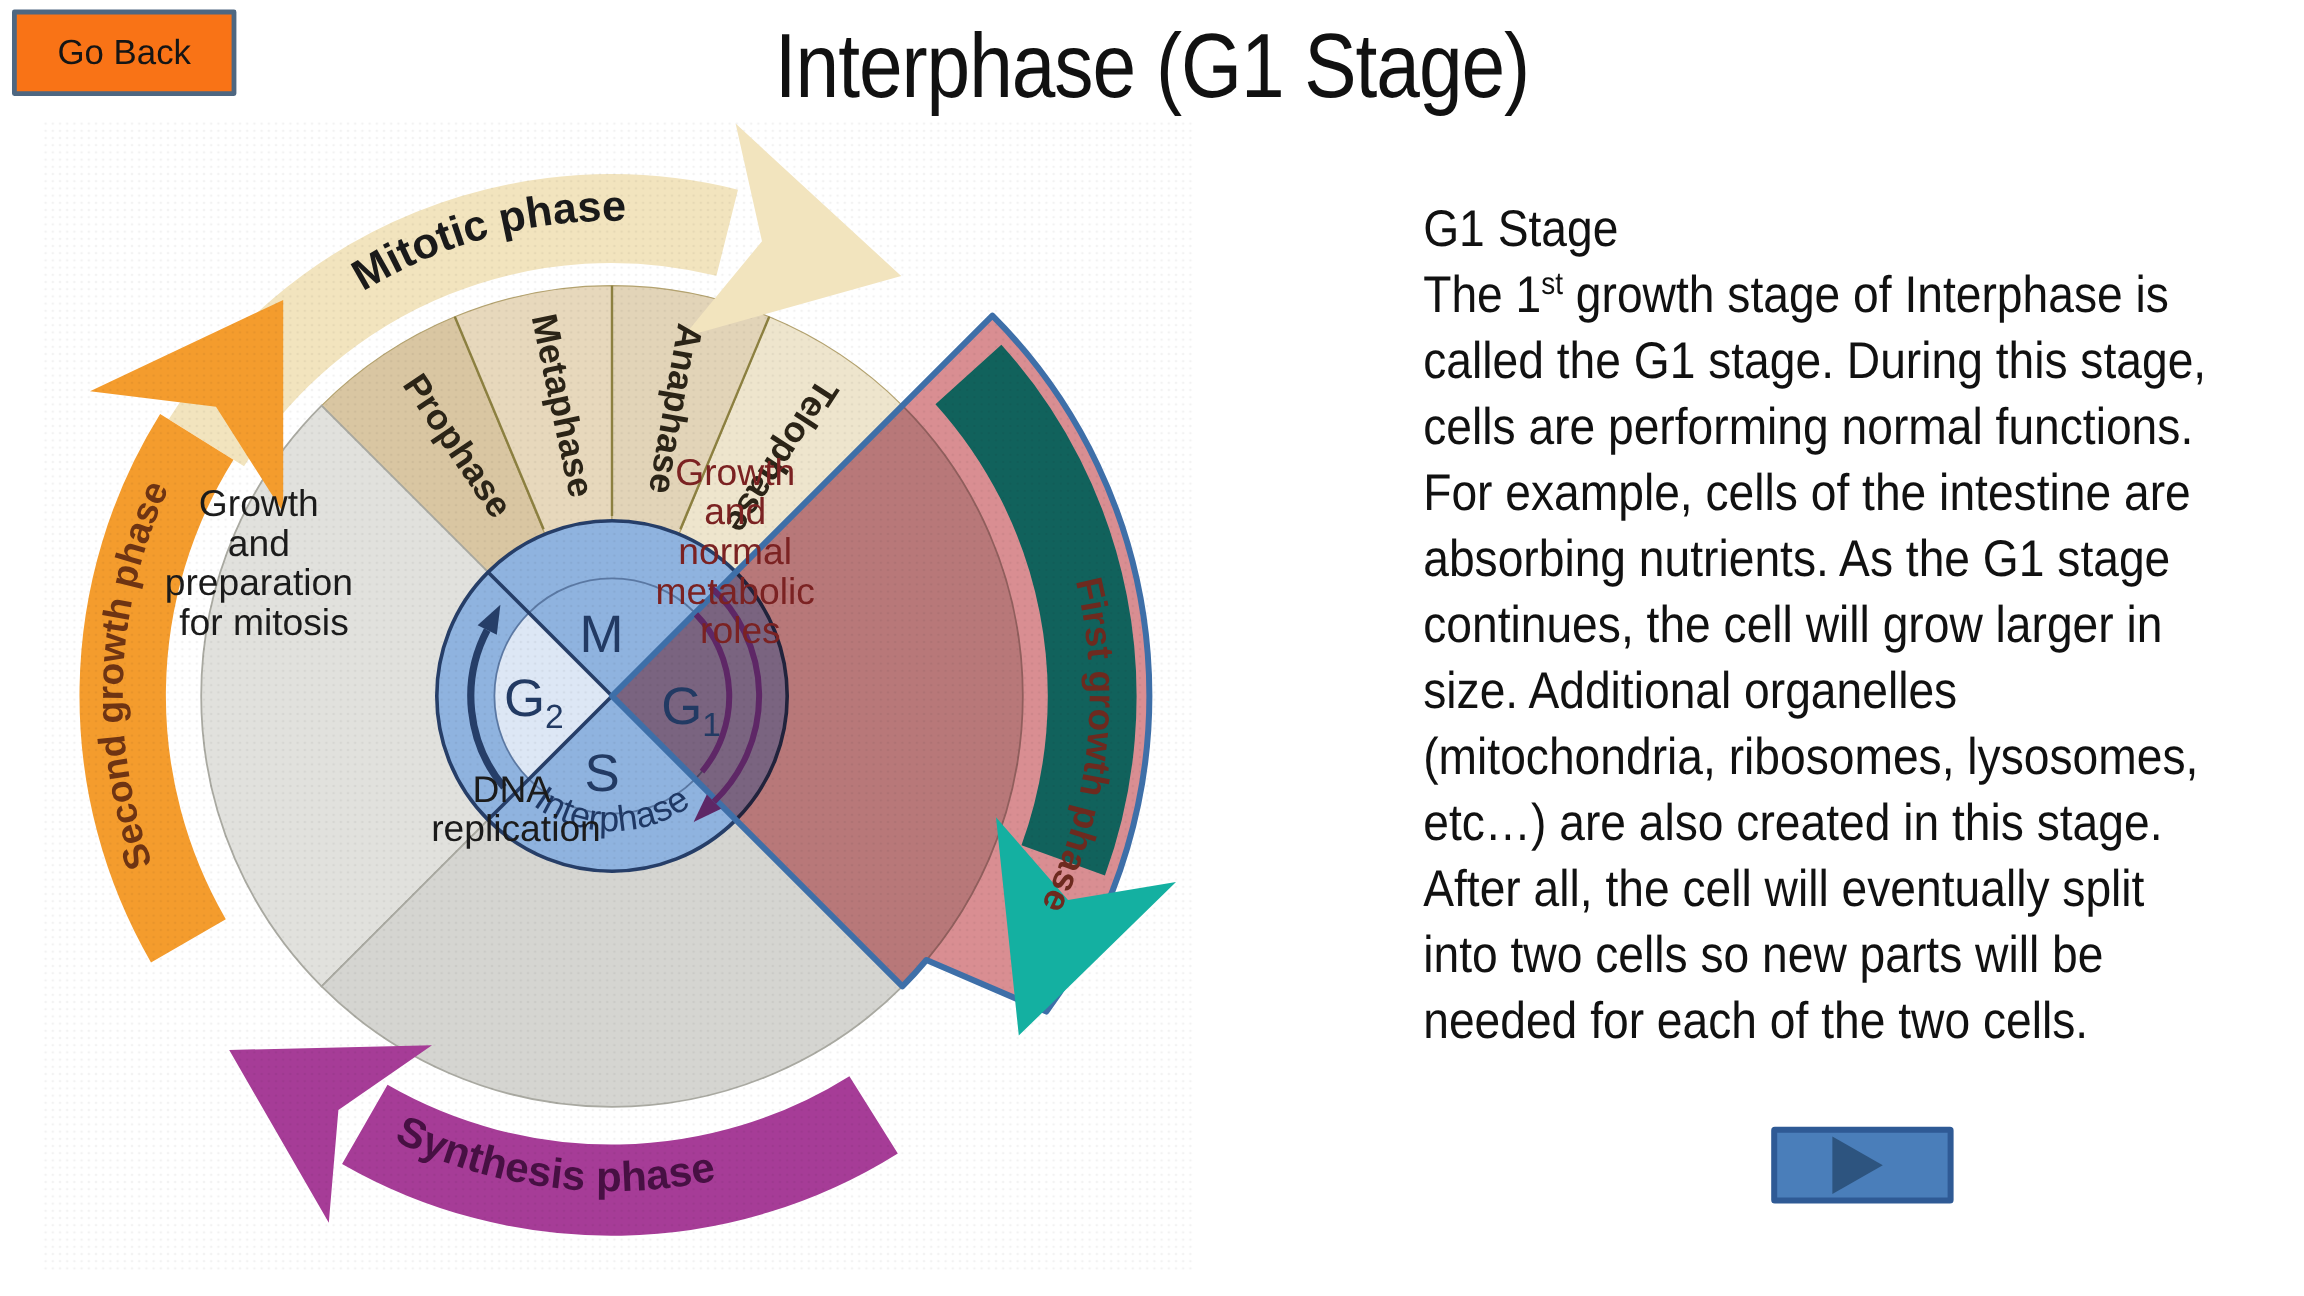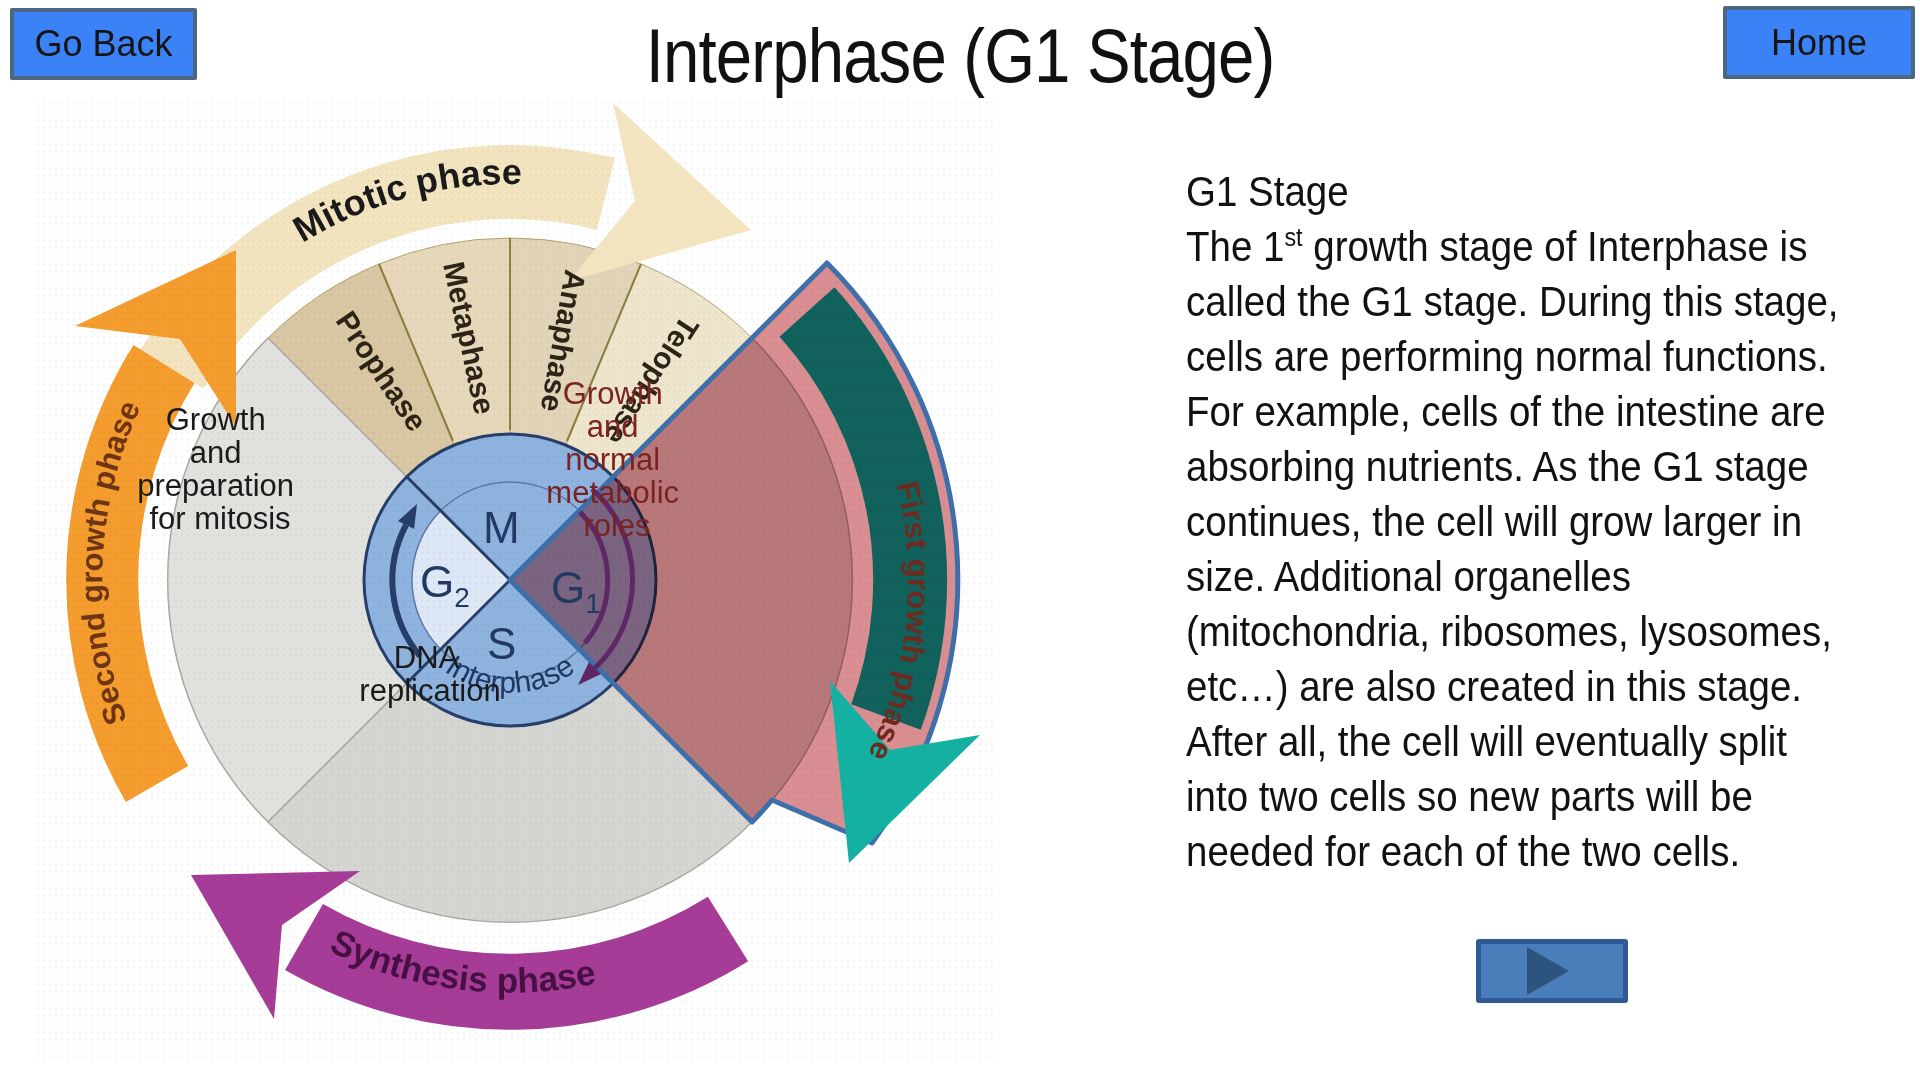--- a/index.html
+++ b/index.html
@@ -1,22 +1,22 @@
 <!DOCTYPE html>
 <html><head>
 <meta charset="utf-8">
 <style>
   html,body{margin:0;padding:0;background:#fff;}
   .slide{position:relative;width:1920px;height:1080px;background:#ffffff;overflow:hidden;
          font-family:"Liberation Sans","DejaVu Sans",sans-serif;}
 
   
   .navbtn{position:absolute;display:flex;align-items:center;justify-content:center;
-          background:#3b82f6;border:4px solid #4E6781;border-radius:2px;
-          font-size:36px;color:#151515;cursor:pointer;box-sizing:border-box;}
+          background:#f97316;border:4px solid #4E6781;border-radius:2px;
+          font-size:29px;color:#151515;cursor:pointer;box-sizing:border-box;}
   .btn-goback{left:10px;top:8px;width:187px;height:72px;}
   .btn-home{left:1723px;top:6px;width:192px;height:73px;}
 
   
   .title{position:absolute;left:0;top:12px;width:1920px;text-align:center;
          font-size:76px;color:#111;transform:scaleX(.86);transform-origin:50% 0;
          letter-spacing:-1px;white-space:nowrap;}
 
   
   .panel{position:absolute;left:1186px;top:164px;width:820px;
@@ -43,21 +43,20 @@
   .cell-letter{font-size:44px;fill:#223A63;}
   .overlay{mix-blend-mode:multiply;}
 </style>
 </head>
 <body>
 
 <div class="slide">
 
   <div class="navbtn btn-goback">Go Back</div>
 
-  <div class="navbtn btn-home">Home</div>
 
   <div class="title">Interphase (G1 Stage)</div>
 
   <svg class="diagram" viewBox="0 0 960 960">
     <defs>
       <path id="pMitotic" d="M147,259 A396,396 0 0 1 649,124"></path>
       <path id="pFirst" d="M797,246 A398,398 0 0 1 741,776"></path>
       <path id="pSecond" d="M122,684 A408,408 0 0 1 141,246"></path>
       <path id="pSynth" d="M150,734 A412,412 0 0 0 729,805"></path>
       <path id="pInter" d="M376,533 A112,112 0 0 0 574,533"></path>

